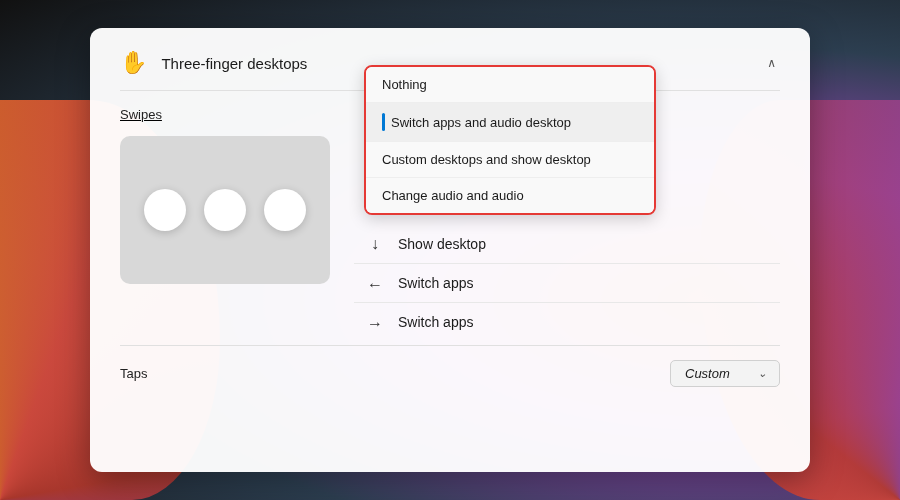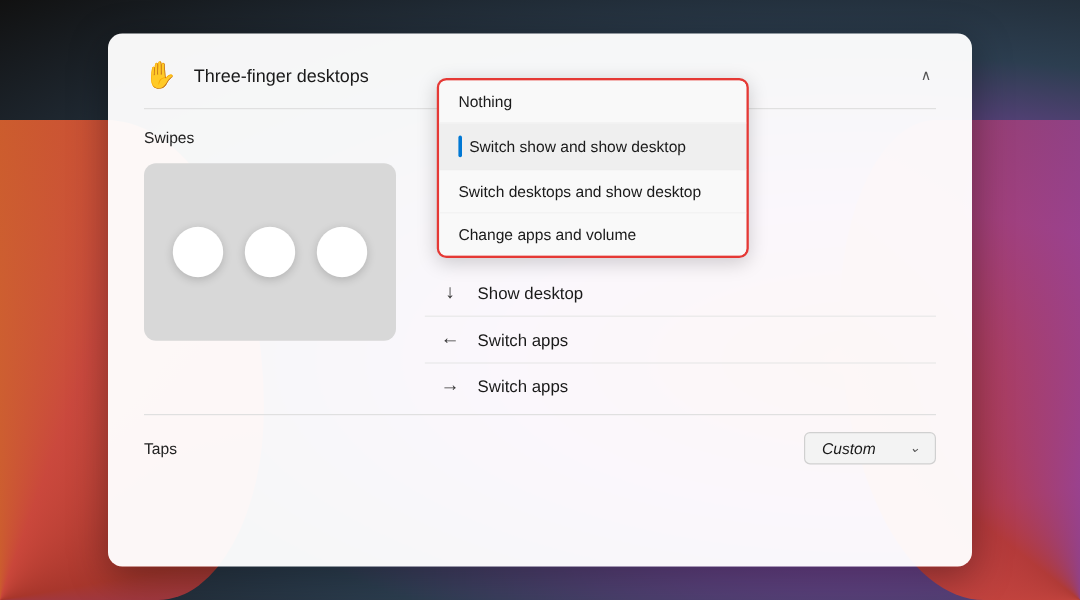--- a/index.html
+++ b/index.html
@@ -90,20 +90,21 @@
     .content-row {
       display: flex;
       margin-top: 16px;
       gap: 24px;
     }
 
     .left-col {
       display: flex;
       flex-direction: column;
       min-width: 110px;
+      text-decoration: underline;
     }
 
     .swipes-label {
       font-size: 13px;
       color: #222;
       margin-bottom: 10px;
       font-weight: 400;
     }
 
     .gesture-preview {
@@ -134,21 +135,21 @@
 
     
     .dropdown-popup {
       position: absolute;
       top: -42px;
       left: 10px;
       background: #f9f9f9;
       border: 2px solid #e53935;
       border-radius: 8px;
       box-shadow: 0 4px 16px rgba(0,0,0,0.18);
-      width: 260px;
+      width: 292px;
       z-index: 50;
       overflow: hidden;
     }
 
     .dropdown-item {
       padding: 10px 16px;
       font-size: 13px;
       color: #1a1a1a;
       cursor: pointer;
       background: #f9f9f9;
@@ -267,27 +268,27 @@
     </div>
 
     <div class="right-col">
 
       <div class="dropdown-popup">
         <div class="dropdown-item">
           <span>Nothing</span>
         </div>
         <div class="dropdown-item selected">
           <span class="selected-bar"></span>
-          <span>Switch show and show desktop</span>
+          <span>Switch apps and audio desktop</span>
         </div>
         <div class="dropdown-item">
-          <span>Switch desktops and show desktop</span>
+          <span>Custom desktops and show desktop</span>
         </div>
         <div class="dropdown-item">
-          <span>Change apps and volume</span>
+          <span>Change audio and audio</span>
         </div>
       </div>
 
       <div class="actions-list" style="margin-top: 118px;">
         <div class="action-row">
           <span class="action-arrow">↓</span>
           <span class="action-text">Show desktop</span>
         </div>
         <div class="action-row">
           <span class="action-arrow">←</span>

